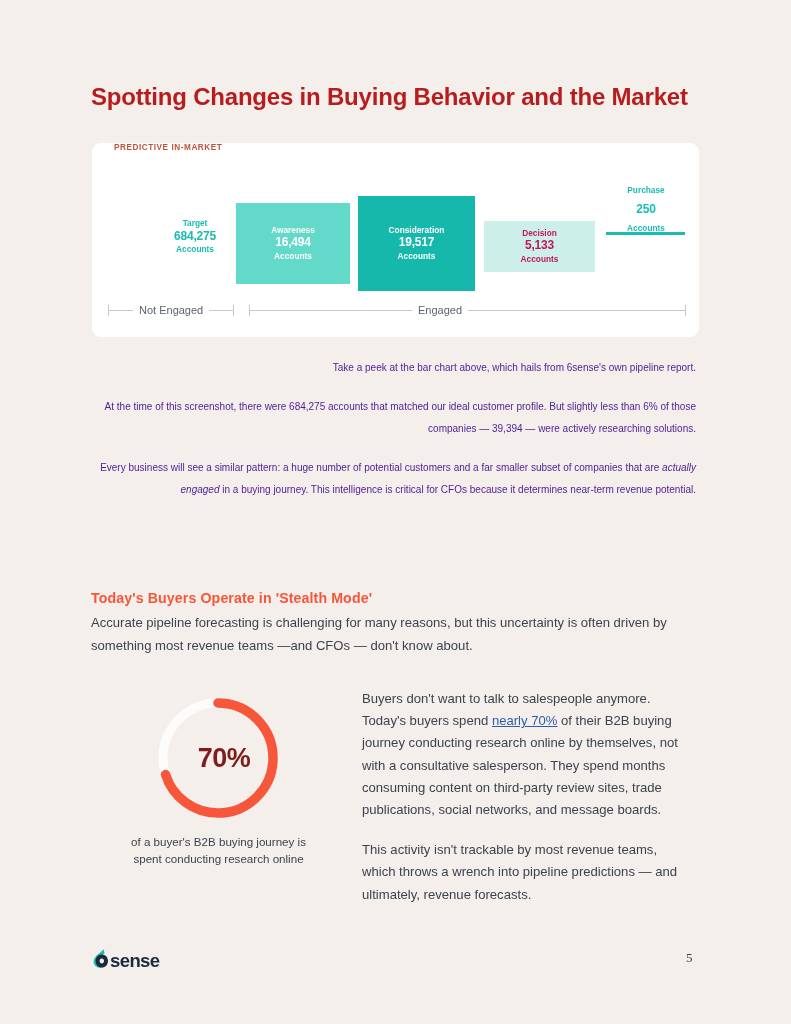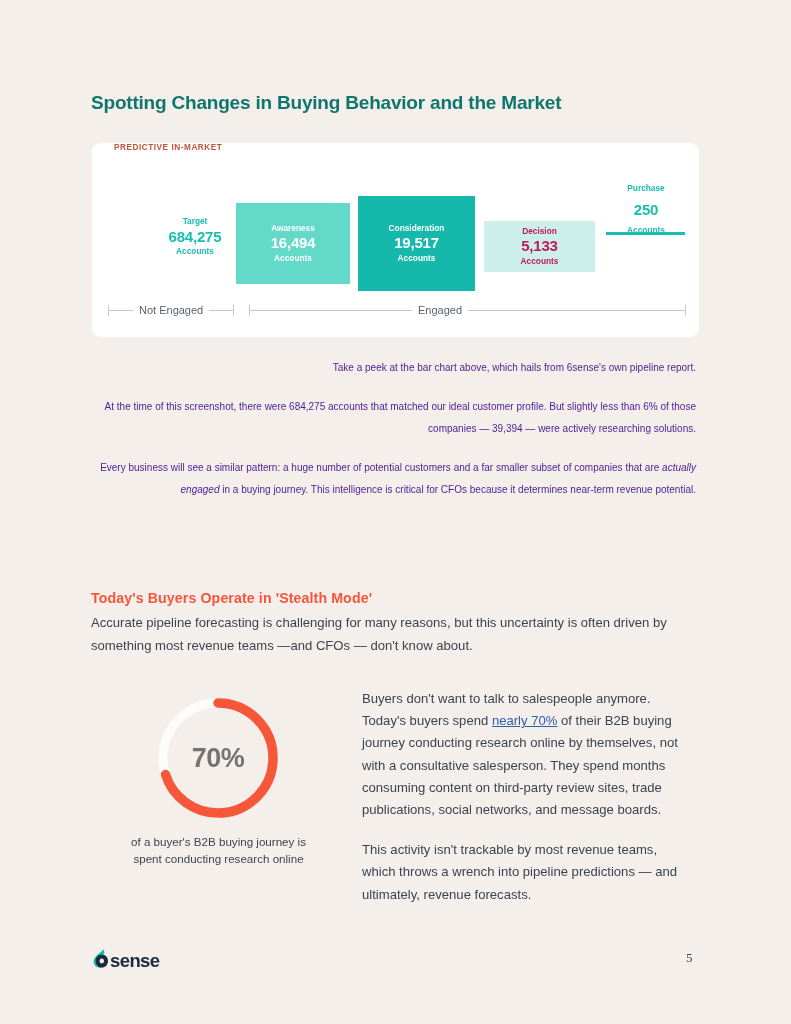--- a/index.html
+++ b/index.html
@@ -19,25 +19,25 @@
     position: relative;
     width: 791px;
     height: 1024px;
     box-sizing: border-box;
   }
 
   
   .page-title {
     position: absolute;
     left: 91px;
-    top: 92px;
-    font-size: 19px;
+    top: 83px;
+    font-size: 24px;
     font-weight: bold;
     letter-spacing: -0.2px;
-    color: #0f766e;
+    color: #b91c1c;
     white-space: nowrap;
   }
 
   
   .chart-card {
     position: absolute;
     left: 92px;
     top: 143px;
     width: 607px;
     height: 194px;
@@ -70,21 +70,21 @@
     flex-direction: column;
     align-items: center;
     justify-content: center;
   }
   .bar .b-label {
     font-size: 8.3px;
     font-weight: bold;
     line-height: 1.25;
   }
   .bar .b-value {
-    font-size: 15px;
+    font-size: 12px;
     font-weight: bold;
     line-height: 1.3;
     letter-spacing: -0.2px;
   }
   .bar .b-unit {
     font-size: 8.3px;
     font-weight: bold;
     line-height: 1.35;
   }
 
@@ -211,30 +211,30 @@
   .donut-wrap {
     position: absolute;
     left: 152px;
     top: 692px;
     width: 132px;
     height: 132px;
   }
   .donut-svg { display: block; }
   .donut-center {
     position: absolute;
-    left: 0;
+    left: 6px;
     top: 0;
     width: 132px;
     height: 132px;
     display: flex;
     align-items: center;
     justify-content: center;
     font-size: 27px;
     font-weight: bold;
-    color: #737373;
+    color: #7f1d1d;
     letter-spacing: -0.5px;
   }
   .donut-caption {
     position: absolute;
     left: 131px;
     top: 833px;
     width: 175px;
     text-align: center;
     font-size: 11.6px;
     line-height: 17.4px;

